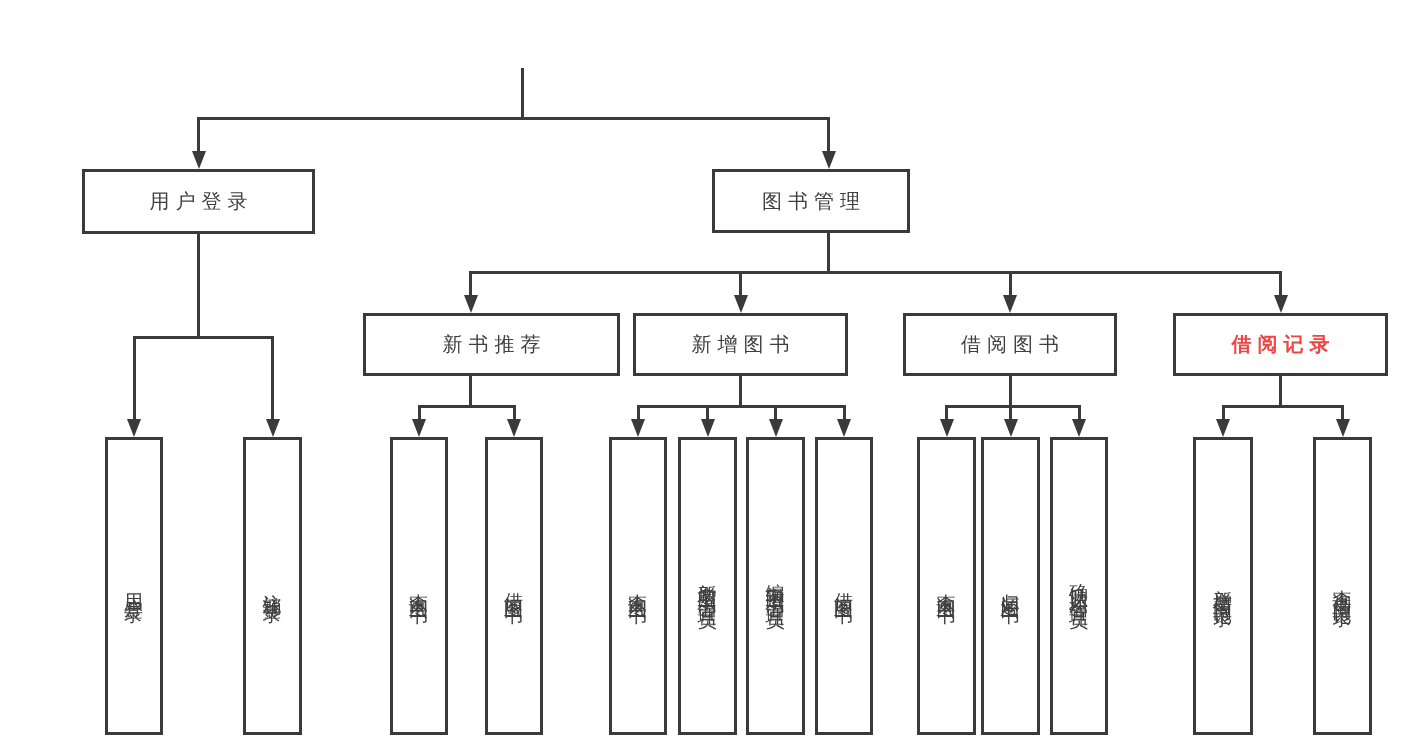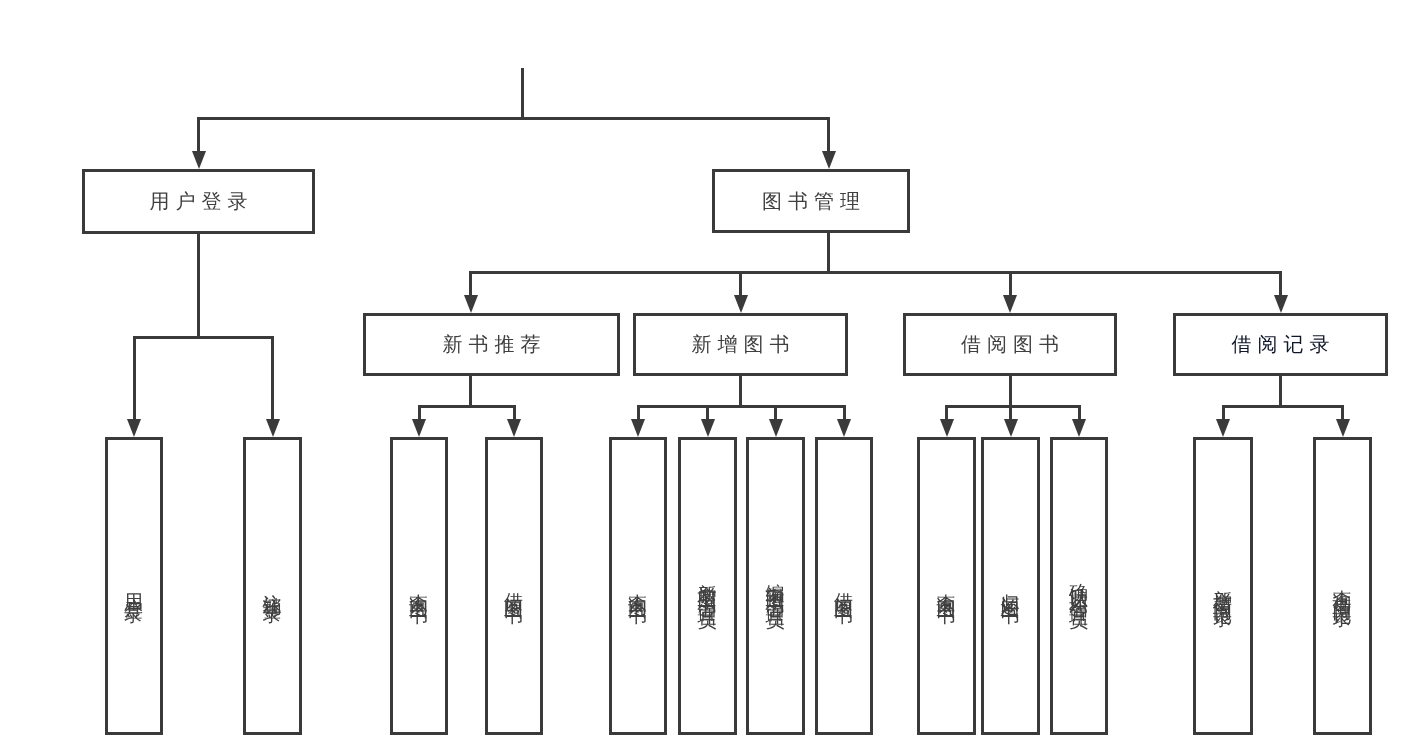--- a/index.html
+++ b/index.html
@@ -76,21 +76,21 @@
     <div class="node h" style="left: 363px; top: 313px; width: 257px; height: 63px; border-color: rgb(58, 58, 58); background: rgb(255, 255, 255);">
       <span class="label" style="color: rgb(63, 63, 63);">新书推荐</span>
     </div>
     <div class="node h" style="left: 633px; top: 313px; width: 215px; height: 63px; border-color: rgb(58, 58, 58); background: rgb(255, 255, 255);">
       <span class="label" style="color: rgb(63, 63, 63);">新增图书</span>
     </div>
     <div class="node h" style="left: 903px; top: 313px; width: 214px; height: 63px; border-color: rgb(58, 58, 58); background: rgb(255, 255, 255);">
       <span class="label" style="color: rgb(63, 63, 63);">借阅图书</span>
     </div>
     <div class="node h" style="left: 1173px; top: 313px; width: 215px; height: 63px; border-color: rgb(58, 58, 58); background: rgb(255, 255, 255);">
-      <span class="label" style="color: #0f172a;">借阅记录</span>
+      <span class="label" style="color: #ef4444; font-weight: bold;">借阅记录</span>
     </div>
     <div class="node v" style="left: 105px; top: 437px; width: 58px; height: 298px; border-color: rgb(58, 58, 58); background: rgb(255, 255, 255);">
       <span class="label" style="color: rgb(63, 63, 63);">用户登录</span>
     </div>
     <div class="node v" style="left: 243px; top: 437px; width: 59px; height: 298px; border-color: rgb(58, 58, 58); background: rgb(255, 255, 255);">
       <span class="label" style="color: rgb(63, 63, 63);">注销登录</span>
     </div>
     <div class="node v" style="left: 390px; top: 437px; width: 58px; height: 298px; border-color: rgb(58, 58, 58); background: rgb(255, 255, 255);">
       <span class="label" style="color: rgb(63, 63, 63);">查询图书</span>
     </div>

